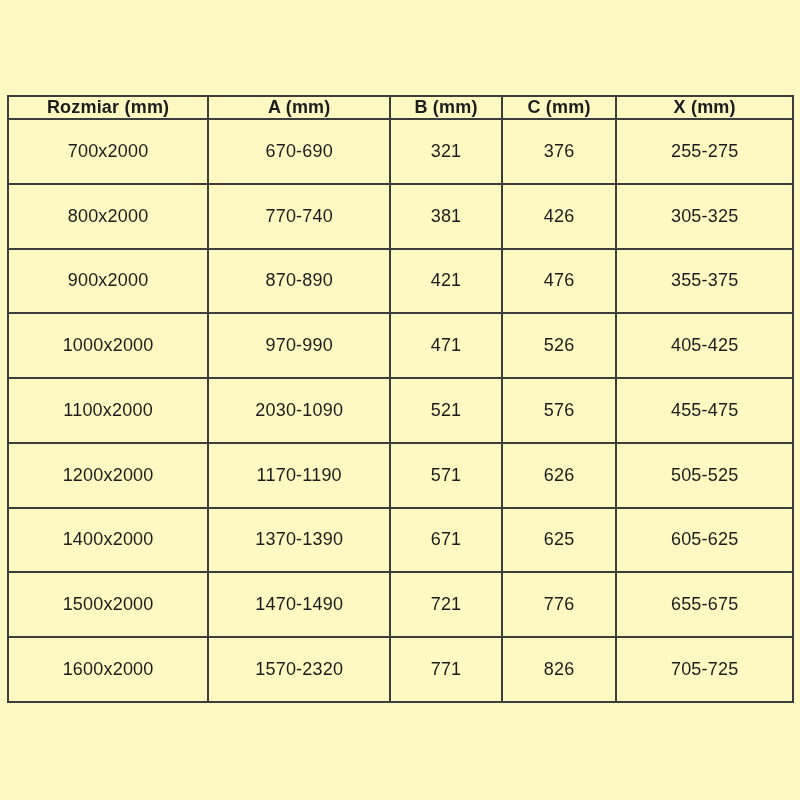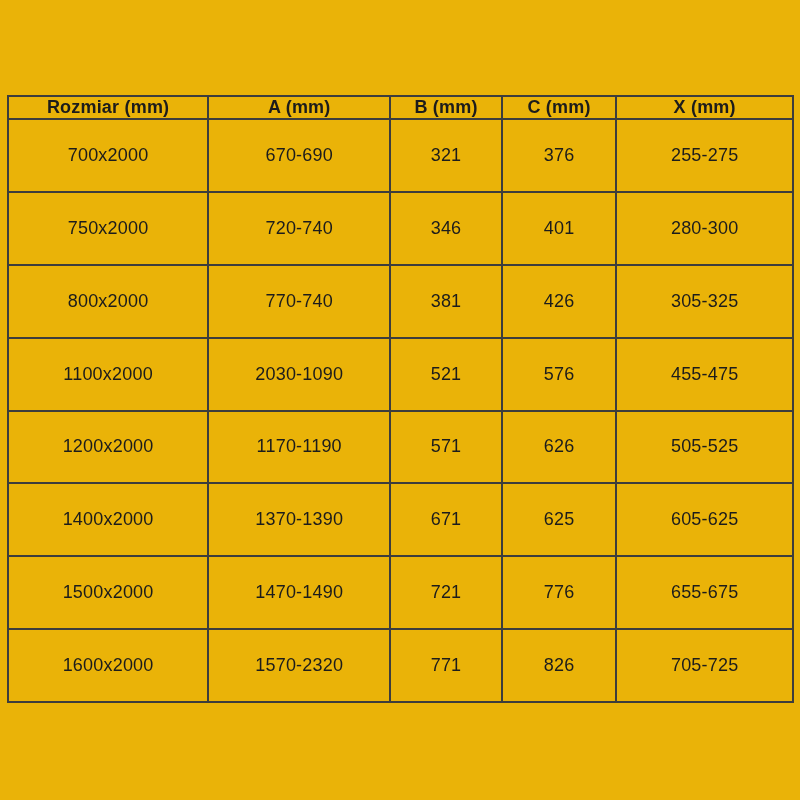--- a/index.html
+++ b/index.html
@@ -7,21 +7,21 @@
     padding: 0;
     width: 800px;
     height: 800px;
     background: #ffffff;
     font-family: "Liberation Sans", "DejaVu Sans", sans-serif;
   }
   .page {
     position: relative;
     width: 800px;
     height: 800px;
-    background: #eab308;
+    background: #fef9c3;
     overflow: hidden;
   }
   .table-wrap {
     position: absolute;
     left: 7px;
     top: 95px;
     width: 787px;
     height: 608px;
   }
   table.size-table {
@@ -76,32 +76,39 @@
       </thead>
       <tbody>
           <tr>
             <td>700x2000</td>
             <td>670-690</td>
             <td>321</td>
             <td>376</td>
             <td>255-275</td>
           </tr>
           <tr>
-            <td>750x2000</td>
-            <td>720-740</td>
-            <td>346</td>
-            <td>401</td>
-            <td>280-300</td>
-          </tr>
-          <tr>
             <td>800x2000</td>
             <td>770-740</td>
             <td>381</td>
             <td>426</td>
             <td>305-325</td>
+          </tr>
+          <tr>
+            <td>900x2000</td>
+            <td>870-890</td>
+            <td>421</td>
+            <td>476</td>
+            <td>355-375</td>
+          </tr>
+          <tr>
+            <td>1000x2000</td>
+            <td>970-990</td>
+            <td>471</td>
+            <td>526</td>
+            <td>405-425</td>
           </tr>
           <tr>
             <td>1100x2000</td>
             <td>2030-1090</td>
             <td>521</td>
             <td>576</td>
             <td>455-475</td>
           </tr>
           <tr>
             <td>1200x2000</td>

